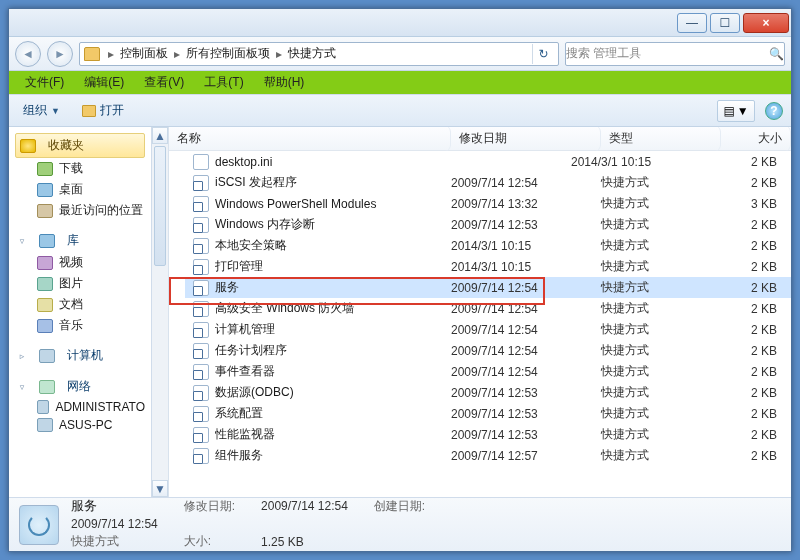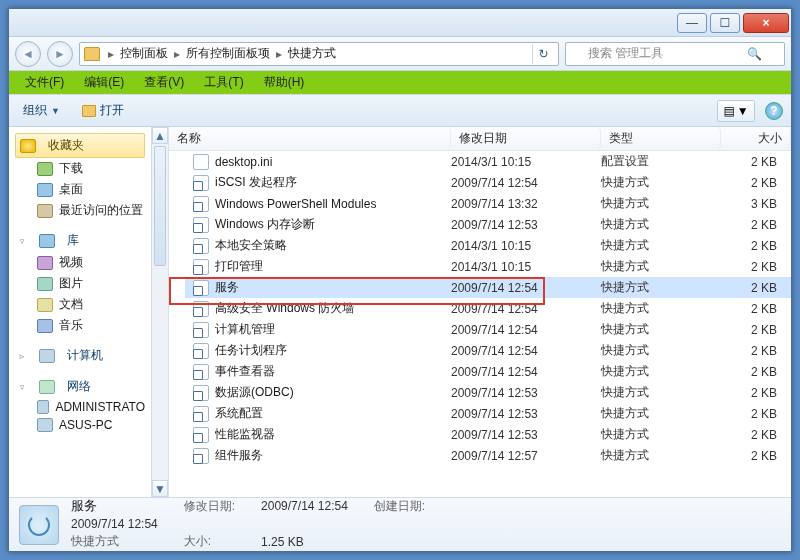--- a/index.html
+++ b/index.html
@@ -16,21 +16,21 @@
 .titlebar .winbtn.min { }
 
 
 .addrrow { height: 34px; background: linear-gradient(#f6f9fc,#e6eef7); border-bottom:1px solid #c6d6e8; display:flex; align-items:center; padding:0 6px; gap:6px; }
 .navcircle { width:26px; height:26px; border:1px solid #9fb6cf; border-radius:50%; background: radial-gradient(#fff,#d9e5f1); display:flex; align-items:center; justify-content:center; color:#7a93ad; }
 .addrbox { flex:1; height:24px; border:1px solid #9fb6cf; background:#fff; display:flex; align-items:center; padding:0 4px; border-radius:2px; }
 .addrbox .folder-ico { width:16px; height:14px; background:#f2c968; border:1px solid #c79a2e; border-radius:2px 2px 0 0; margin-right:6px; }
 .addrbox .crumb { padding:2px 4px; color:#1a1a1a; }
 .addrbox .sep { color:#666; padding:0 2px; }
 .addrbox .refresh { margin-left:auto; width:22px; height:20px; border-left:1px solid #cfdbe8; display:flex; align-items:center; justify-content:center; color:#2b5c8a; }
-.searchbox { width:220px; height:24px; border:1px solid #9fb6cf; background:#fff; display:flex; align-items:center; padding:0 22px; border-radius:2px; color:#888; position:relative; }
+.searchbox { width:220px; height:24px; border:1px solid #9fb6cf; background:#fff; display:flex; align-items:center; padding:0 0; border-radius:2px; color:#888; position:relative; }
 .searchbox .mag { margin-left:auto; color:#4a6f9b; }
 
 
 .menubar { height:24px; background:#84cc16; border-bottom:1px solid #d0dceb; display:flex; align-items:center; padding:0 8px; gap:4px; }
 .menubar .menuitem { padding:3px 8px; color:#222; }
 
 
 .toolbar { height:32px; background: linear-gradient(#eef4fb,#dfeaf6); border-bottom:1px solid #c3d4e6; display:flex; align-items:center; padding:0 8px; gap:10px; }
 .toolbar .tbtn { display:flex; align-items:center; gap:4px; color:#0b3d6b; padding:3px 6px; }
 .toolbar .tbtn .drop { font-size:9px; color:#2b5c8a; }
@@ -264,21 +264,20 @@
         <div class="col col-date">修改日期</div>
         <div class="col col-type">类型</div>
         <div class="col col-size">大小</div>
       </div>
       <div class="rows" id="rows">
 
         <div class="row">
             <span class="fileico"></span>
             <span class="name">desktop.ini</span>
             <span class="date">2014/3/1 10:15</span>
-            <span class="type">配置设置</span>
             <span class="size">2 KB</span>
           </div>
           <div class="row">
             <span class="fileico shortcut"></span>
             <span class="name">iSCSI 发起程序</span>
             <span class="date">2009/7/14 12:54</span>
             <span class="type">快捷方式</span>
             <span class="size">2 KB</span>
           </div>
           <div class="row">

